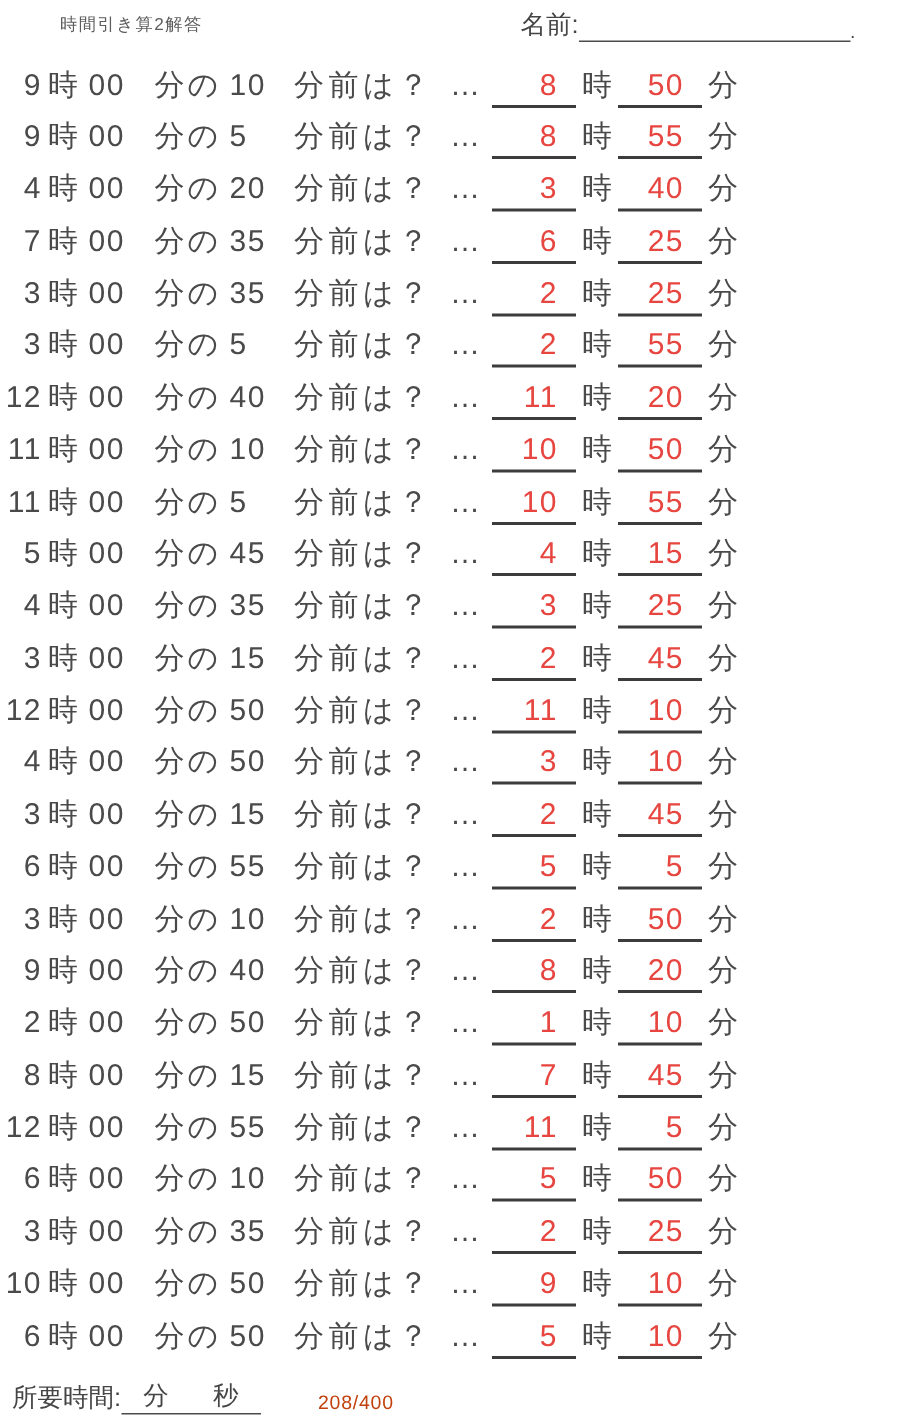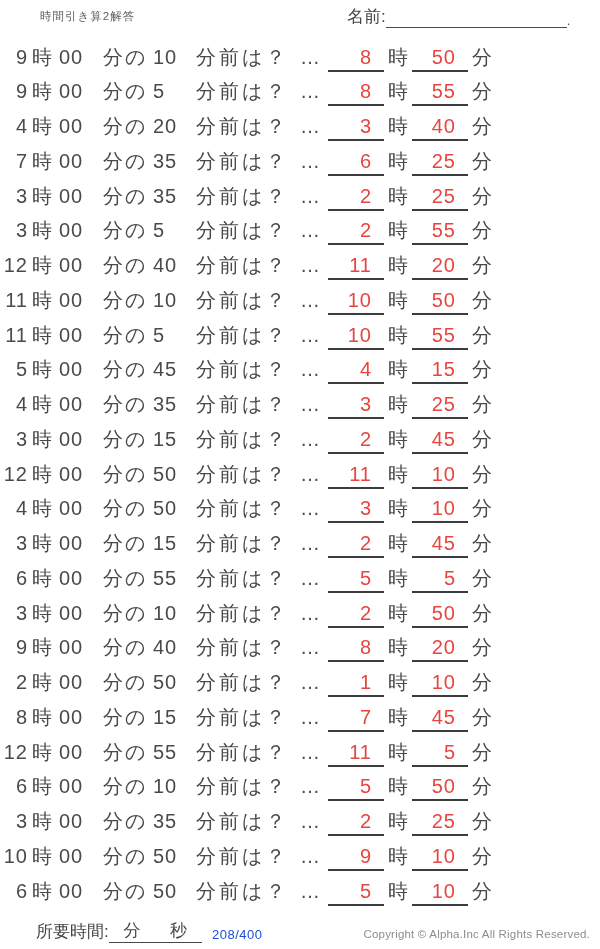--- a/index.html
+++ b/index.html
@@ -46,30 +46,30 @@
   }
   .a1  {left:328px;width:56px;}
   .la1 {left:388px;}
   .a2  {left:412px;width:56px;}
   .la2 {left:472px;}
   .lbl {color:#4a4a4a;}
 
   
   .srv{
     position:absolute;left:8px;top:920px;font-size:17px;color:#454545;
-    display:flex;align-items:flex-end;margin-left:28px;
+    display:flex;align-items:flex-end;
   }
   .tline{
     display:inline-flex;width:93px;height:21px;
     border-bottom:1.5px solid #4a4a4a;
     justify-content:space-around;align-items:flex-end;
   }
   .pageind{
     position:absolute;left:212px;top:927px;
-    font-size:13px;color:#1d4ed8;letter-spacing:0.5px;
+    font-size:13px;color:#c2410c;letter-spacing:0.5px;
   }
   .copyright{
     position:absolute;right:10px;top:928px;
     font-size:11.5px;color:#8d8d8d;letter-spacing:0.2px;
   }
 </style>
 </head>
 <body>
 
 <div class="sheet">
@@ -412,15 +412,14 @@
 
   <div class="srv">
     <span>所要時間:</span>
       <span class="tline">
       <span>分</span>
       <span>秒</span>
     </span>
   </div>
 
   <div class="pageind">208/400</div>
-  <div class="copyright">Copyright ©  Alpha.Inc All Rights Reserved.</div>
 
 </div>
 
 </body></html>

